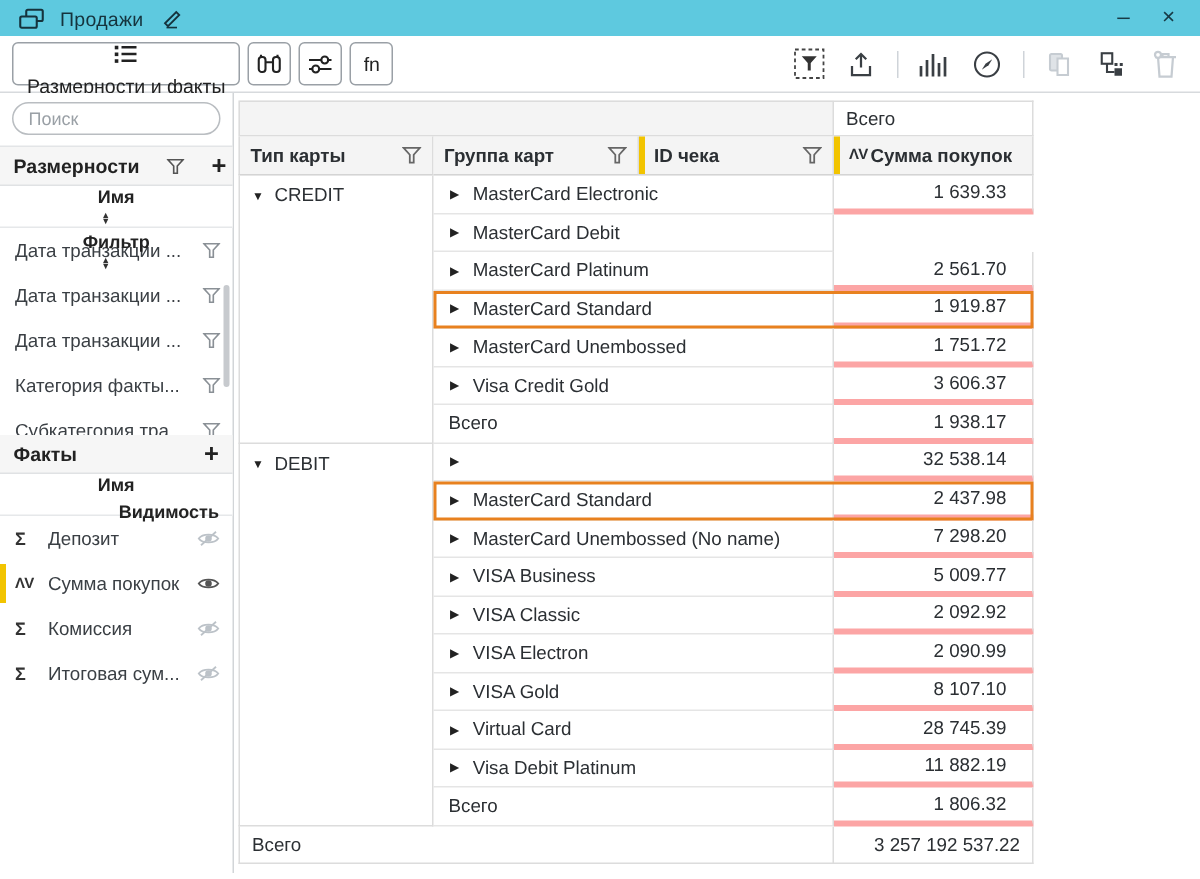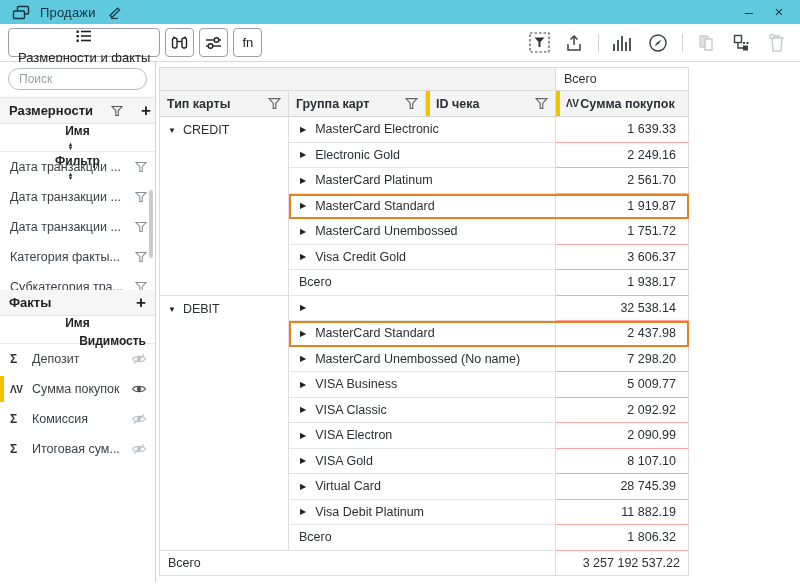--- a/index.html
+++ b/index.html
@@ -58,21 +58,21 @@
   .ybar { padding-left:10px !important; }
   .mih { font-weight:700; font-size:10px; letter-spacing:-.5px; margin-right:2px; }
 
   .group { display:flex; }
   .gtype { width:130px; border-left:1px solid #dcdcdc; border-right:1px solid #dcdcdc; border-bottom:1px solid #dcdcdc; padding:6px 6px 0 8px; display:flex; gap:7px; align-items:flex-start; }
   .caret-open { font-size:8px; color:#222; margin-top:3px; }
   .caret { font-size:8px; color:#222; }
   .grows { width:400px; }
   .drow { display:flex; height:25.5px; position:relative; }
   .drow .g { width:267px; border-right:1px solid #dcdcdc; border-bottom:1px solid #e5e5e5; display:flex; align-items:center; gap:9px; padding-left:11px; }
-  .drow .v { width:133px; border-right:1px solid #dcdcdc; border-bottom:1px solid #fca5a5; display:flex; align-items:center; justify-content:flex-end; padding-right:12px; }
+  .drow .v { width:133px; border-right:1px solid #dcdcdc; border-bottom:4px solid #fca5a5; display:flex; align-items:center; justify-content:flex-end; padding-right:17px; }
   .drow.hl::after { content:''; position:absolute; inset:0; border:2px solid #E8811F; pointer-events:none; }
   .grand { display:flex; height:25.5px; }
   .grand .l { width:397px; border-left:1px solid #dcdcdc; border-right:1px solid #dcdcdc; border-bottom:1px solid #dcdcdc; display:flex; align-items:center; padding-left:8px; }
   .grand .v { width:133px; border-right:1px solid #dcdcdc; border-bottom:1px solid #dcdcdc; display:flex; align-items:center; justify-content:flex-end; padding-right:8px; }
   svg { display:block; }
 </style>
 </head>
 <body>
 
 <div class="titlebar">
@@ -386,23 +386,22 @@
           <div class="drow">
             <div class="g">
                 <span class="caret">▶</span>
                 <span>MasterCard Electronic</span>
               </div>
             <div class="v">1 639.33</div>
           </div>
           <div class="drow">
             <div class="g">
                 <span class="caret">▶</span>
-                <span>Electronic Gold</span>
-              </div>
-            <div class="v">2 249.16</div>
+                <span>MasterCard Debit</span>
+              </div>
           </div>
           <div class="drow">
             <div class="g">
                 <span class="caret">▶</span>
                 <span>MasterCard Platinum</span>
               </div>
             <div class="v">2 561.70</div>
           </div>
           <div class="drow hl">
             <div class="g">

